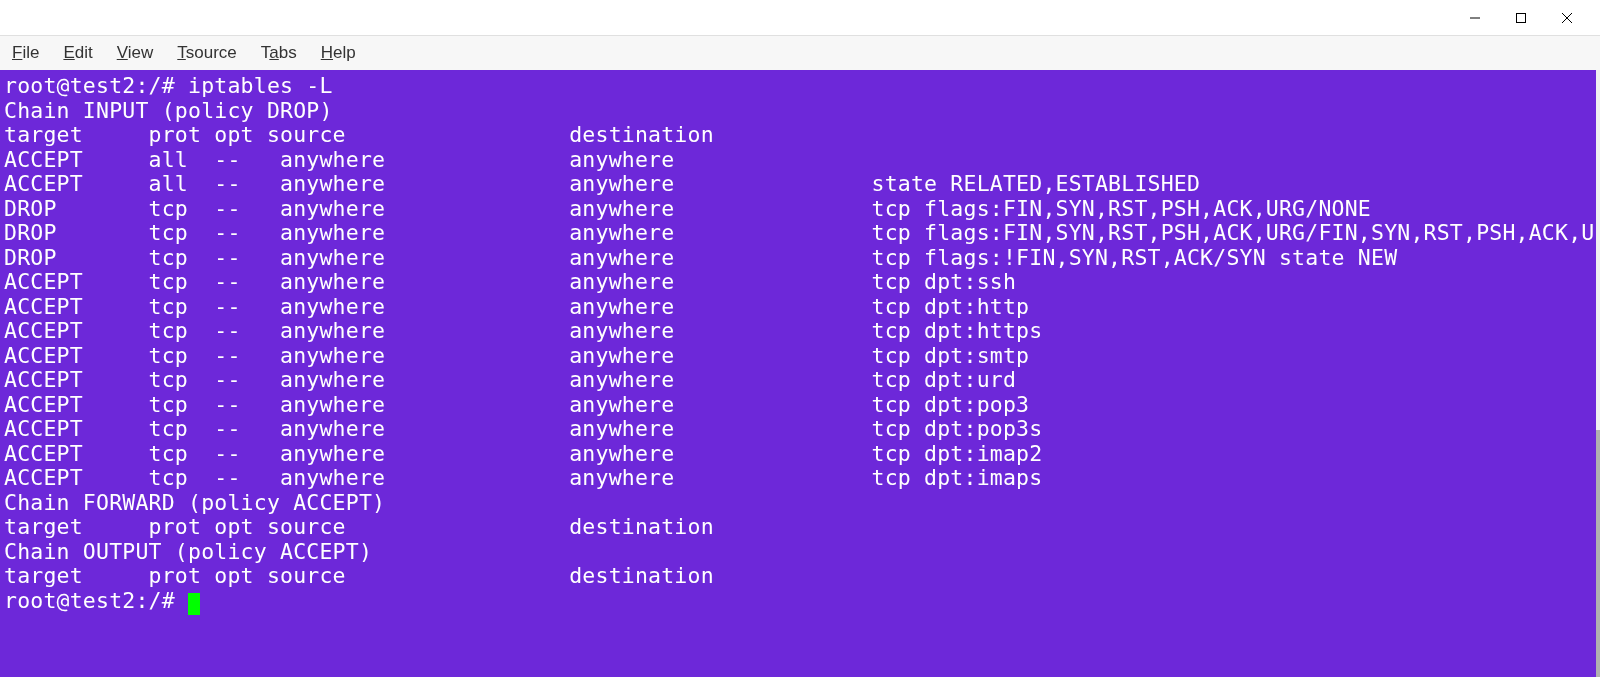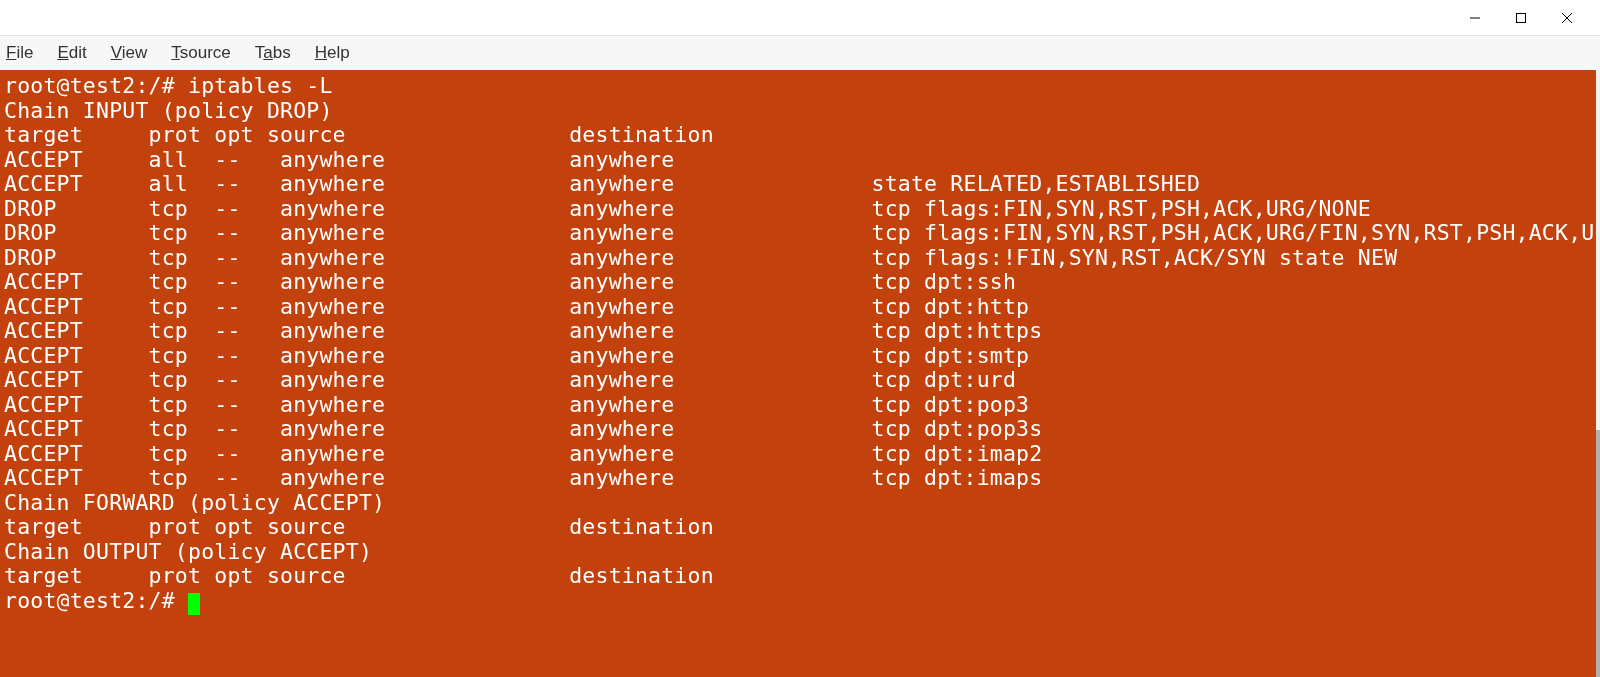--- a/index.html
+++ b/index.html
@@ -28,34 +28,34 @@
       align-items: center;
       justify-content: center;
       cursor: pointer;
     }
     .win-btn svg { stroke: #000; stroke-width: 1; fill: none; }
     .menubar {
       height: 34px;
       background: #f7f7f7;
       display: flex;
       align-items: center;
-      padding-left: 6px;
+      padding-left: 12px;
       gap: 24px;
       font-size: 17px;
       color: #333;
     }
     .menubar span { cursor: pointer; }
     .menubar .uline { text-decoration: underline; text-decoration-thickness: 1px; }
     .terminal {
       position: absolute;
       top: 70px;
       left: 0;
       right: 4px;
       bottom: 0;
-      background: #c2410c;
+      background: #6d28d9;
       color: #ffffff;
       font-family: "DejaVu Sans Mono", "Menlo", "Consolas", monospace;
       font-size: 21.5px;
       line-height: 24.5px;
       letter-spacing: 0.2px;
       padding: 4px 4px;
       white-space: pre;
       overflow: hidden;
     }
     .scrollbar-track {

